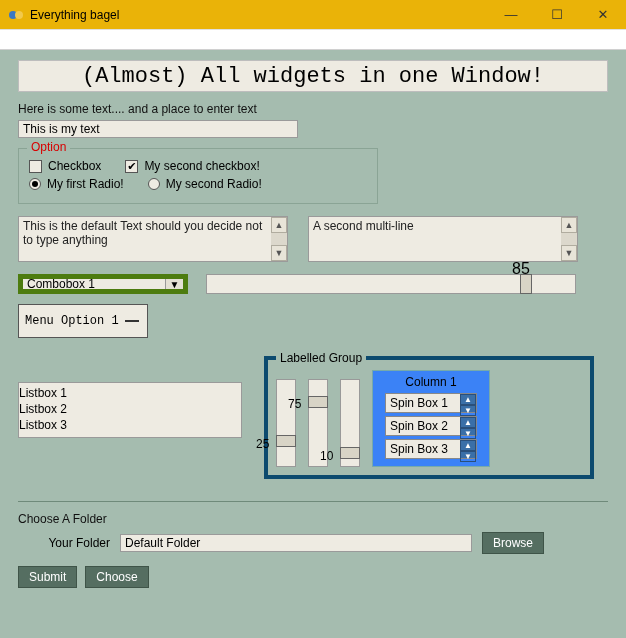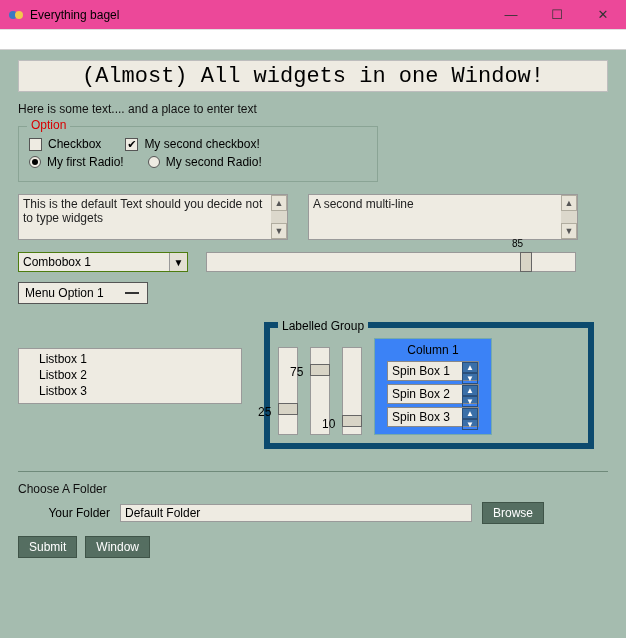--- a/index.html
+++ b/index.html
@@ -7,21 +7,21 @@
     margin: 0;
     font-family: "Segoe UI", Tahoma, sans-serif;
     font-size: 12px;
     background: #fff;
     width: 626px;
     height: 638px;
     overflow: hidden;
   }
   .titlebar {
     height: 30px;
-    background: #ec4899;
+    background: #eab308;
     display: flex;
     align-items: center;
     border-bottom: 1px solid #e0e0e0;
   }
   .titlebar .icon {
     width: 16px; height: 16px;
     margin: 0 6px 0 8px;
     display: inline-block;
   }
   .titlebar .title { flex: 0 0 auto; font-size: 12px; }
@@ -116,69 +116,70 @@
     position: absolute; right: 0; top: 0; bottom: 0;
     width: 16px; background: #dcd8cc;
     display: flex; flex-direction: column;
   }
   .scrollbtn { height: 16px; background: #e8e4d8; border: 1px solid #b0ac9f; display:flex;align-items:center;justify-content:center;font-size:9px;color:#555; }
   .scrolltrack { flex: 1; }
   .combo-row { display: flex; gap: 18px; margin-top: 12px; align-items: flex-end; }
   .combobox {
     width: 170px; height: 20px;
     background: #eeebe2;
-    border: 1px solid #4d7c0f;
+    border: 5px solid #4d7c0f;
     display: flex; align-items: center;
     font-size: 12px;
     padding-left: 4px;
     position: relative;
   }
   .combobox .arrow {
     position: absolute; right: 0; top: 0; bottom: 0;
     width: 18px; background: #e4e0d4; border-left: 1px solid #999;
     display:flex;align-items:center;justify-content:center;font-size:10px;
   }
   .slider-wrap { position: relative; width: 370px; }
-  .slider-label { position: absolute; font-size: 10px; }
+  .slider-label { position: absolute; font-size: 16px; }
   .hslider {
     width: 370px; height: 20px;
     background: #eeebe2;
     border: 1px solid #999;
     position: relative;
   }
   .hslider .thumb {
     position: absolute; top: -1px; bottom: -1px;
     width: 12px; background: #d8d4c6;
     border: 1px solid #666;
   }
   .menubutton {
     margin-top: 10px;
     width: 130px; height: 22px;
     background: #eeebe2;
     border: 1px solid #555;
     display: flex; align-items: center;
-    padding: 4px 6px;
-    font-size: 12px;
-    position: relative;
+    padding: 16px 6px;
+    font-size: 12px;
+    position: relative;
+    font-family: Liberation Mono, monospace;
   }
   .menubutton .bar {
     position: absolute; right: 8px;
     width: 14px; height: 2px; background: #333;
   }
   .low-row { display: flex; gap: 22px; margin-top: 18px; align-items: flex-start; }
   .listbox {
     width: 224px; height: 56px;
     background: #eeebe2;
     border: 1px solid #9a9a9a;
-    padding: 2px 20px;
+    padding: 2px 0;
     font-size: 12px;
   }
   .listbox div { line-height: 16px; }
   .labelled-group {
-    border: 6px solid #0c4a6e;
+    border: 4px solid #0c4a6e;
     width: 330px;
     position: relative;
     padding: 10px 8px 8px 8px;
     display: flex;
     gap: 12px;
     align-items: flex-end;
   }
   .labelled-group .legend {
     position: absolute; top: -9px; left: 8px;
     background: #a5bcaf; padding: 0 4px; font-size: 12px;
@@ -257,20 +258,21 @@
   <span class="menu-item">File</span>
   <span class="menu-item">Edit</span>
   <span class="menu-item">Help</span>
 </div>
 
 <div class="workspace">
 
   <div class="heading">(Almost) All widgets in one Window!</div>
 
   <div class="label">Here is some text....  and a place to enter text</div>
+  <input class="text-input" value="This is my text" style="">
 
   <div class="options-frame">
     <span class="legend">Option</span>
     <div class="opt-row">
       <div class="cb">
         <span class="box"></span>
         <span>Checkbox</span>
       </div>
       <div class="cb">
         <span class="box">✔</span>
@@ -286,21 +288,21 @@
       </div>
       <div class="rb">
         <span class="circle"></span>
         <span>My second Radio!</span>
       </div>
     </div>
   </div>
 
   <div class="multiline-row">
     <div class="multiline">
-      <span>This is the default Text should you decide not to type widgets</span>
+      <span>This is the default Text should you decide not to type anything</span>
       <div class="scrollbar">
         <div class="scrollbtn">▲</div>
         <div class="scrolltrack"></div>
         <div class="scrollbtn">▼</div>
       </div>
     </div>
     <div class="multiline">
       <span>A second multi-line</span>
       <div class="scrollbar">
         <div class="scrollbtn">▲</div>
@@ -391,16 +393,16 @@
 
   <div class="label">Choose A Folder</div>
   <div class="folder-row">
     <span class="folder-label">Your Folder</span>
     <input class="folder-input" value="Default Folder" style="">
     <button class="btn">Browse</button>
   </div>
 
   <div class="btn-row">
     <button class="btn">Submit</button>
-    <button class="btn">Window</button>
+    <button class="btn">Choose</button>
   </div>
 
 </div>
 
 </body></html>

